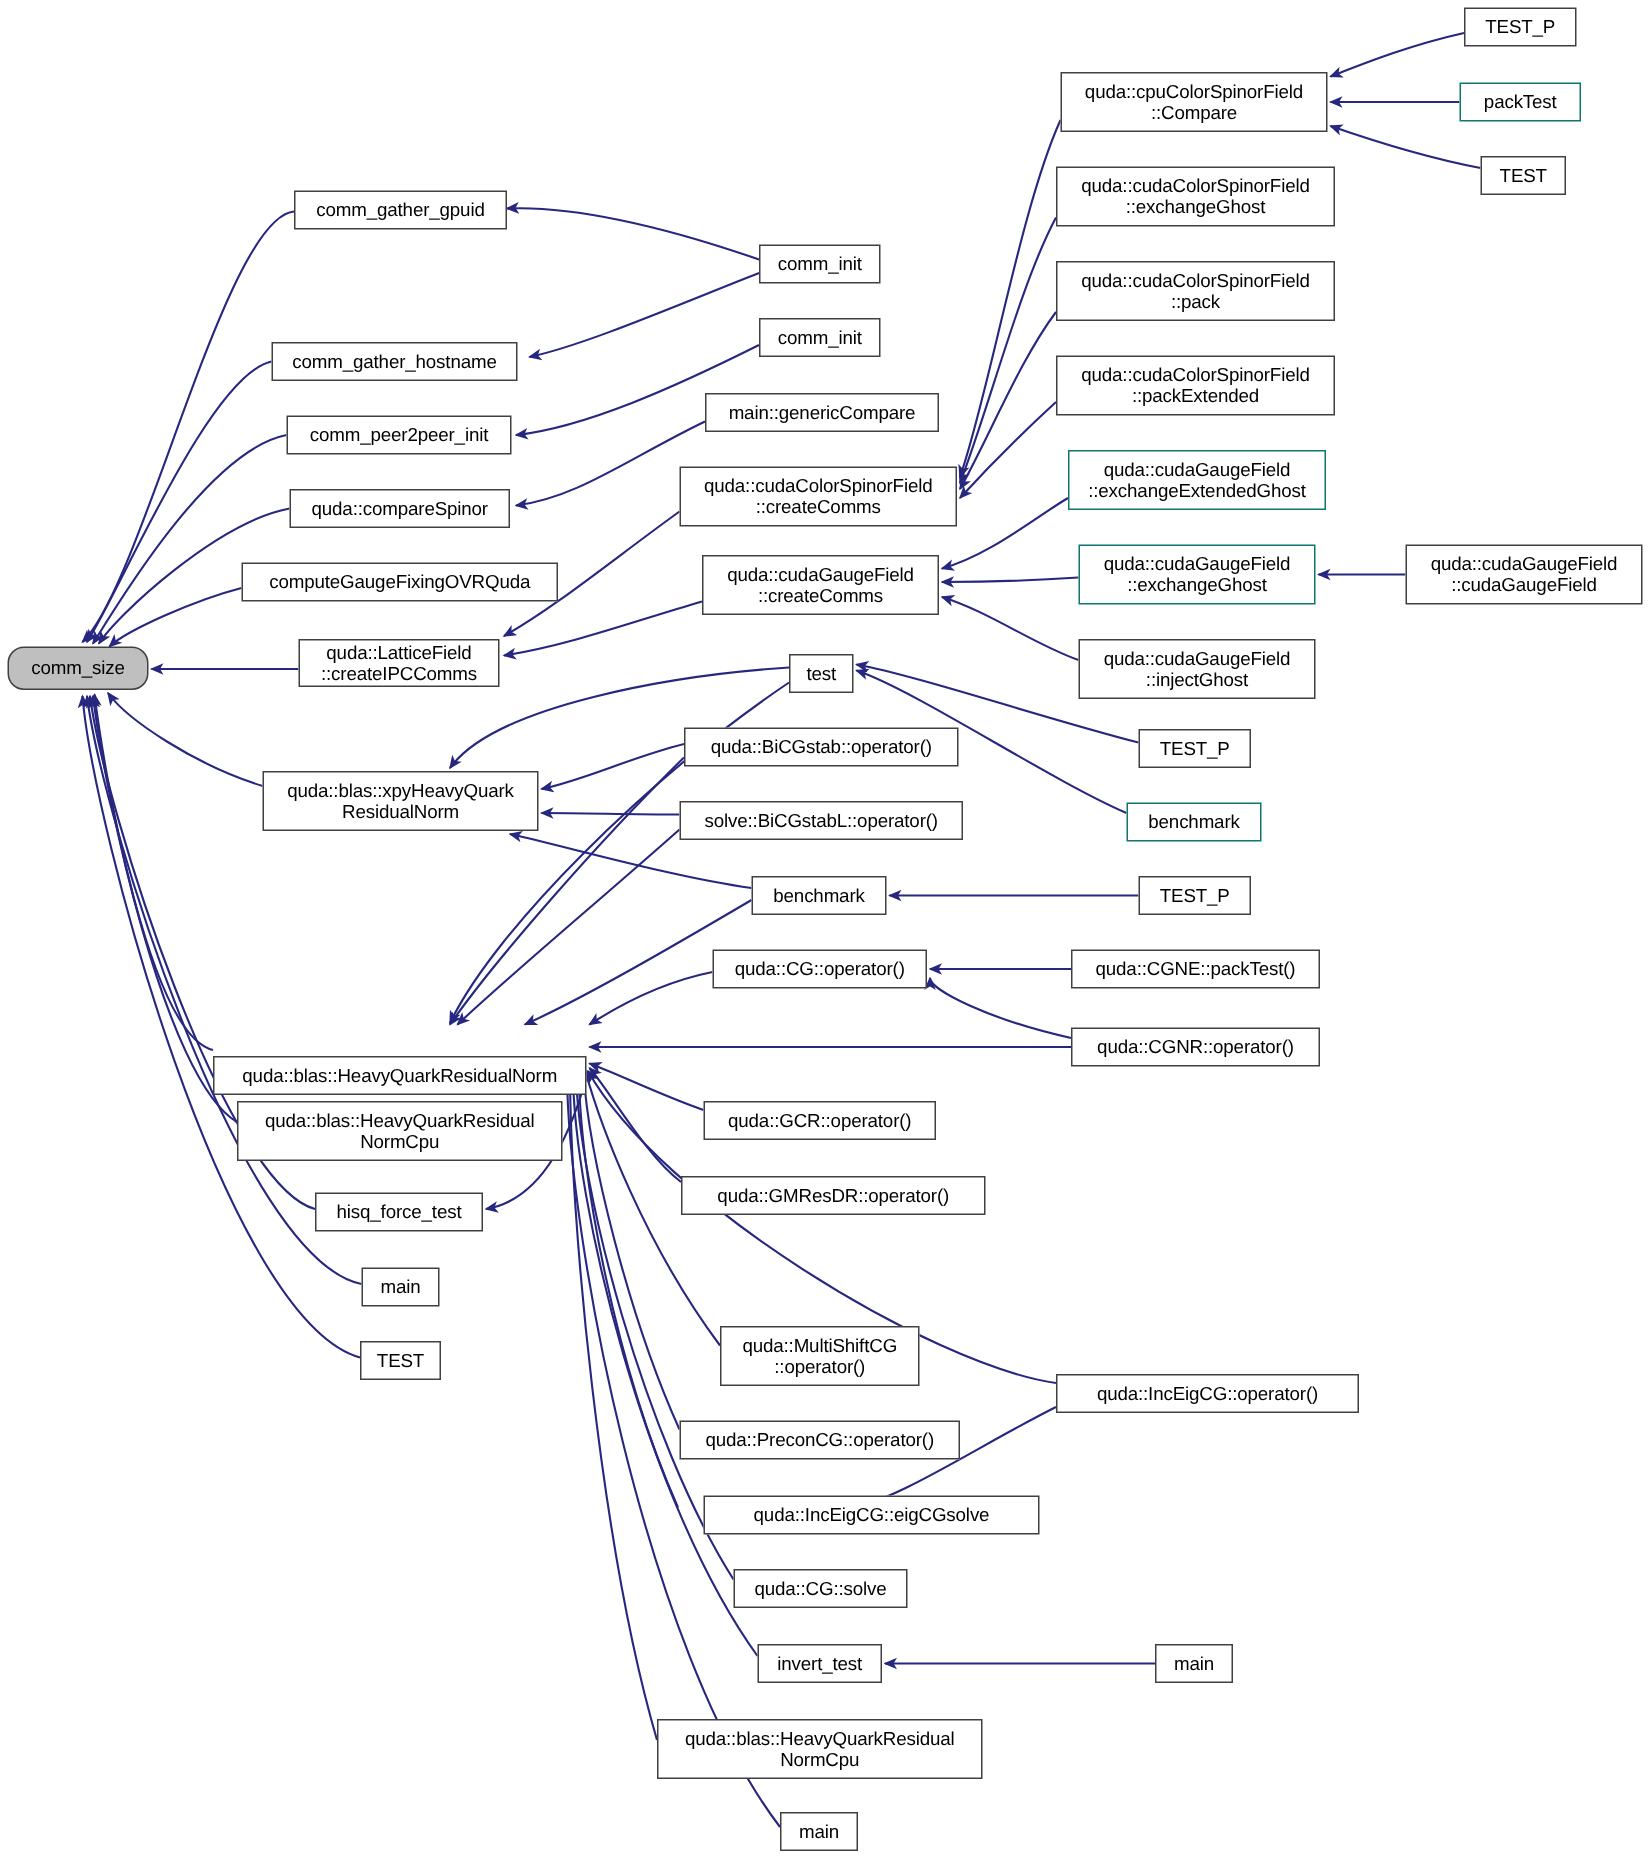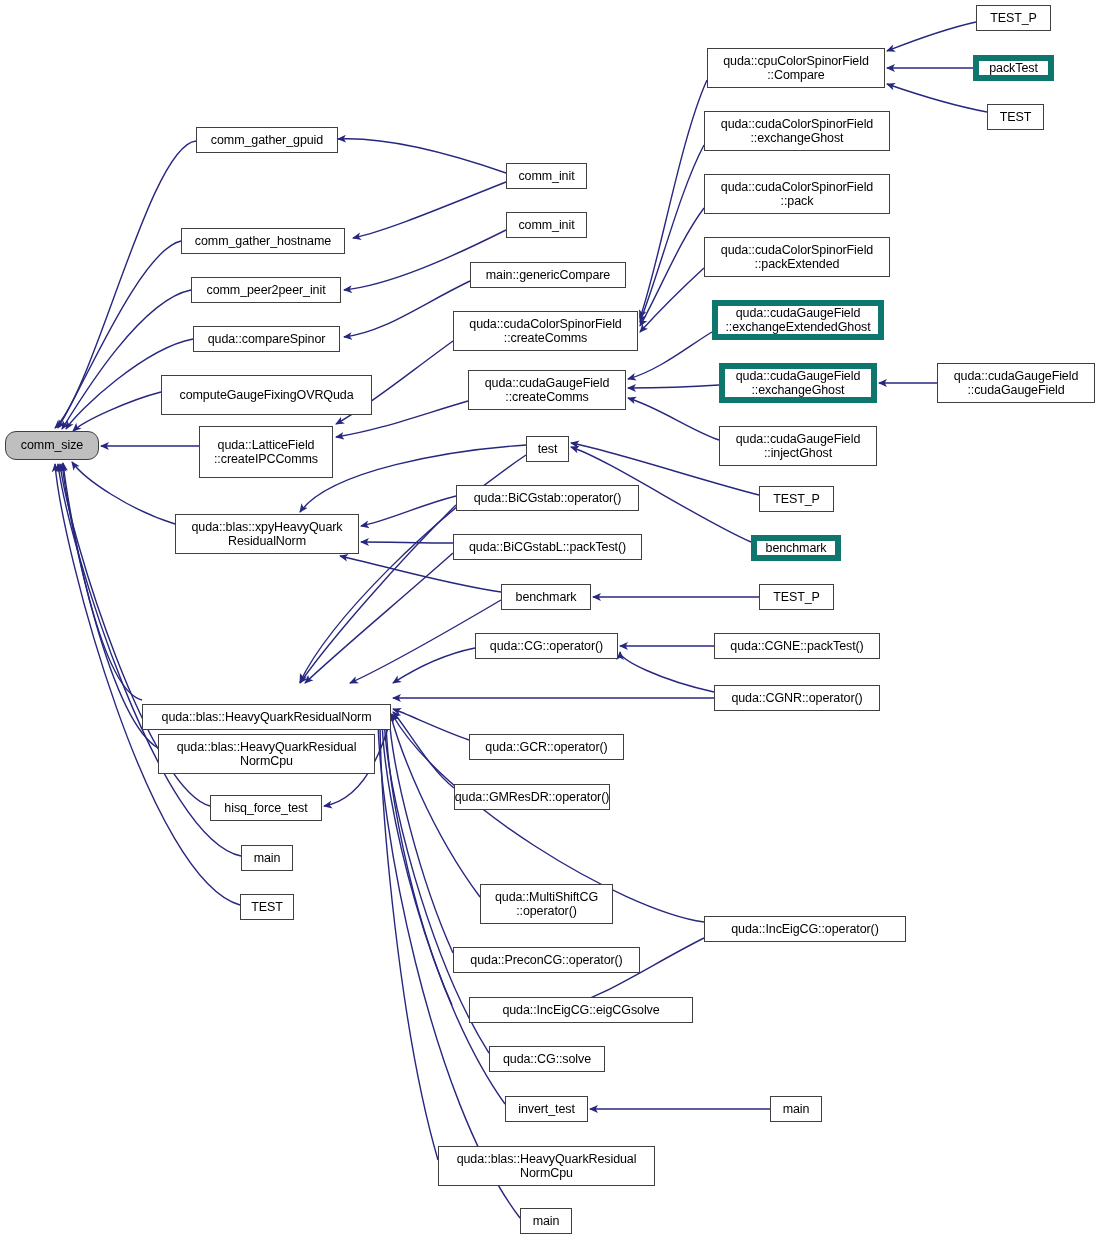--- a/index.html
+++ b/index.html
@@ -16,21 +16,21 @@
     font-size:12.5px;
     line-height:14.5px;
     display:flex;
     align-items:center;
     justify-content:center;
     text-align:center;
     white-space:pre-line;
     letter-spacing:-0.1px;
     z-index:5;
   }
-  .node.red{border:6px solid #0f766e;}
+  .node.red{border:1px solid #0f766e;}
   .node.root{background:#bfbfbf;border:1px solid #404040;}
 </style>
 </head>
 <body>
 
 <div id="graph">
   <svg id="edges" viewBox="0 0 1099 1239" xmlns="http://www.w3.org/2000/svg">
     <defs>
       <marker id="arrow" markerWidth="9" markerHeight="9" refX="8" refY="4.5" orient="auto" markerUnits="userSpaceOnUse">
         <path d="M0,0.6 L9,4.5 L0,8.4 L2.3,4.5 Z" fill="#27277f"></path>
@@ -100,22 +100,22 @@
       <div class="node root" style="left: 5px; top: 431px; width: 94px; height: 29px; border-radius: 11px;">comm_size</div>
       <div class="node" style="left: 196px; top: 127px; width: 142px; height: 26px;">comm_gather_gpuid</div>
       <div class="node" style="left: 506px; top: 163px; width: 81px; height: 26px;">comm_init</div>
       <div class="node" style="left: 181px; top: 228px; width: 164px; height: 26px;">comm_gather_hostname</div>
       <div class="node" style="left: 506px; top: 212px; width: 81px; height: 26px;">comm_init</div>
       <div class="node" style="left: 191px; top: 277px; width: 150px; height: 26px;">comm_peer2peer_init</div>
       <div class="node" style="left: 470px; top: 262px; width: 156px; height: 26px;">main::genericCompare</div>
       <div class="node" style="left: 193px; top: 326px; width: 147px; height: 26px;">quda::compareSpinor</div>
       <div class="node" style="left: 453px; top: 311px; width: 185px; height: 40px;">quda::cudaColorSpinorField
 ::createComms</div>
-      <div class="node" style="left: 161px; top: 375px; width: 211px; height: 40px; text-align: center;">computeGaugeFixingOVRQuda</div>
-      <div class="node" style="left: 199px; top: 426px; width: 134px; height: 52px;">quda::LatticeField
+      <div class="node" style="left: 161px; top: 375px; width: 211px; height: 26px; text-align: center;">computeGaugeFixingOVRQuda</div>
+      <div class="node" style="left: 199px; top: 426px; width: 134px; height: 32px;">quda::LatticeField
 ::createIPCComms</div>
       <div class="node" style="left: 468px; top: 370px; width: 158px; height: 40px;">quda::cudaGaugeField
 ::createComms</div>
       <div class="node" style="left: 707px; top: 48px; width: 178px; height: 40px;">quda::cpuColorSpinorField
 ::Compare</div>
       <div class="node" style="left: 704px; top: 111px; width: 186px; height: 40px;">quda::cudaColorSpinorField
 ::exchangeGhost</div>
       <div class="node" style="left: 704px; top: 174px; width: 186px; height: 40px;">quda::cudaColorSpinorField
 ::pack</div>
       <div class="node" style="left: 704px; top: 237px; width: 186px; height: 40px;">quda::cudaColorSpinorField
@@ -128,28 +128,28 @@
 ::injectGhost</div>
       <div class="node" style="left: 937px; top: 363px; width: 158px; height: 40px;">quda::cudaGaugeField
 ::cudaGaugeField</div>
       <div class="node" style="left: 976px; top: 5px; width: 75px; height: 26px;">TEST_P</div>
       <div class="node red" style="left: 973px; top: 55px; width: 81px; height: 26px;">packTest</div>
       <div class="node" style="left: 987px; top: 104px; width: 57px; height: 26px;">TEST</div>
       <div class="node" style="left: 526px; top: 436px; width: 43px; height: 26px;">test</div>
       <div class="node" style="left: 456px; top: 485px; width: 183px; height: 26px;">quda::BiCGstab::operator()</div>
       <div class="node" style="left: 175px; top: 514px; width: 184px; height: 40px;">quda::blas::xpyHeavyQuark
 ResidualNorm</div>
-      <div class="node" style="left: 453px; top: 534px; width: 189px; height: 26px;">quda::BiCGstabL::packTest()</div>
+      <div class="node" style="left: 453px; top: 534px; width: 189px; height: 26px;">solve::BiCGstabL::operator()</div>
       <div class="node" style="left: 501px; top: 584px; width: 90px; height: 26px;">benchmark</div>
       <div class="node" style="left: 475px; top: 633px; width: 143px; height: 26px;">quda::CG::operator()</div>
       <div class="node" style="left: 142px; top: 704px; width: 249px; height: 26px;">quda::blas::HeavyQuarkResidualNorm</div>
       <div class="node" style="left: 158px; top: 734px; width: 217px; height: 40px;">quda::blas::HeavyQuarkResidual
 NormCpu</div>
       <div class="node" style="left: 469px; top: 734px; width: 155px; height: 26px;">quda::GCR::operator()</div>
-      <div class="node" style="left: 454px; top: 784px; width: 156px; height: 26px;">quda::GMResDR::operator()</div>
+      <div class="node" style="left: 454px; top: 784px; width: 203px; height: 26px;">quda::GMResDR::operator()</div>
       <div class="node" style="left: 210px; top: 795px; width: 112px; height: 26px;">hisq_force_test</div>
       <div class="node" style="left: 241px; top: 845px; width: 52px; height: 26px;">main</div>
       <div class="node" style="left: 240px; top: 894px; width: 54px; height: 26px;">TEST</div>
       <div class="node" style="left: 480px; top: 884px; width: 133px; height: 40px;">quda::MultiShiftCG
 ::operator()</div>
       <div class="node" style="left: 704px; top: 916px; width: 202px; height: 26px;">quda::IncEigCG::operator()</div>
       <div class="node" style="left: 453px; top: 947px; width: 187px; height: 26px;">quda::PreconCG::operator()</div>
       <div class="node" style="left: 452px; top: 997px; width: 224px; height: 26px; margin-left: 17px;">quda::IncEigCG::eigCGsolve</div>
       <div class="node" style="left: 489px; top: 1046px; width: 116px; height: 26px;">quda::CG::solve</div>
       <div class="node" style="left: 505px; top: 1096px; width: 83px; height: 26px;">invert_test</div>

